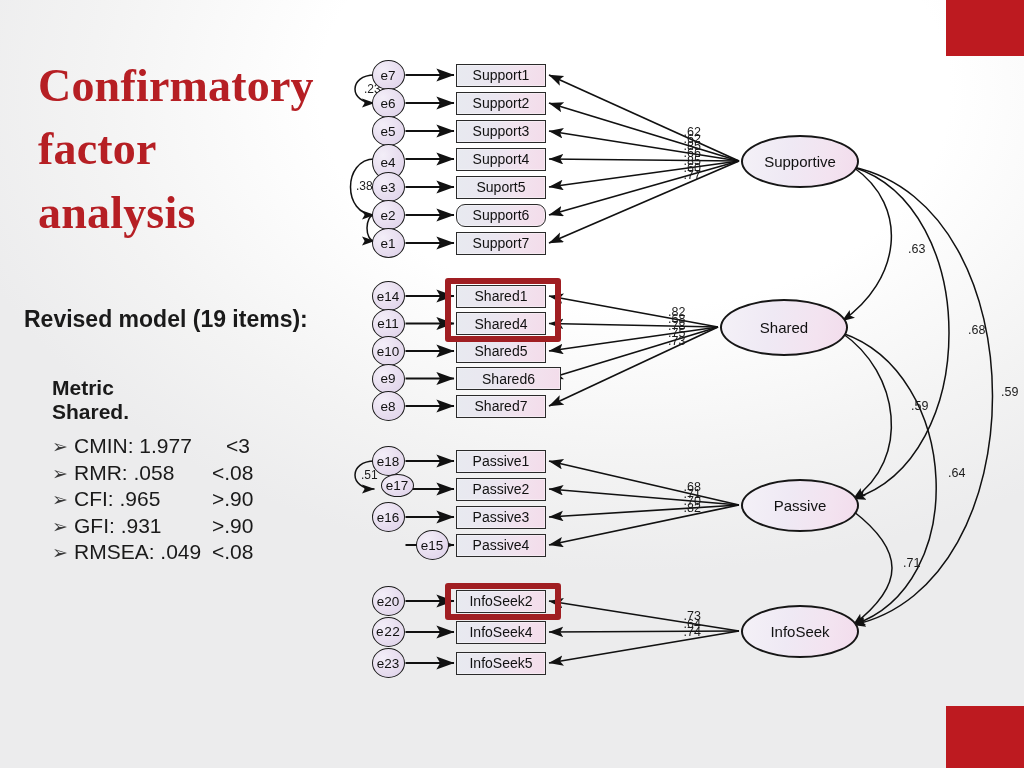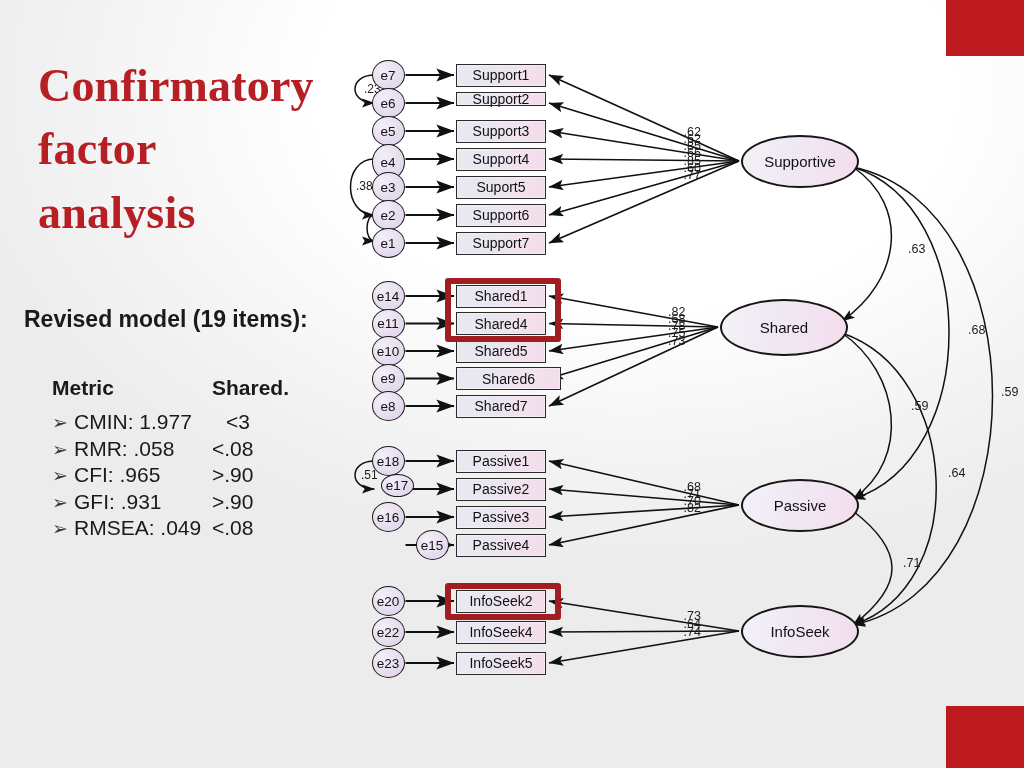--- a/index.html
+++ b/index.html
@@ -50,20 +50,21 @@
   #metric-table {
     position: absolute;
     left: 52px; top: 376px;
     font-size: 21px;
     color: #1a1a1a;
   }
   #metric-table .hdr {
     display: flex;
     font-weight: 700;
     margin-bottom: 10px;
+    flex-direction: column;
   }
   #metric-table .hdr .c1 { width: 160px; }
   #metric-table .row {
     display: flex;
     align-items: baseline;
     margin-bottom: 2.5px;
   }
   #metric-table .row .c1 { width: 160px; display: flex; align-items: baseline; }
   #metric-table .bullet {
     display: inline-block;
@@ -275,29 +276,29 @@
         <text x="948" y="477" class="lbl ">.64</text>
         <text x="903" y="567" class="lbl ">.71</text>
       </g>
   </svg>
 
   <div id="nodes-layer">
       <div class="node fac" style="left: 741px; top: 134.5px; width: 118px; height: 53px;">Supportive</div>
       <div class="node err" style="left: 371.5px; top: 60px; width: 33px; height: 30px;">e7</div>
       <div class="node obs" style="left: 456px; top: 63.5px; width: 90px; height: 23px;">Support1</div>
       <div class="node err" style="left: 371.5px; top: 88px; width: 33px; height: 30px;">e6</div>
-      <div class="node obs" style="left: 456px; top: 91.5px; width: 90px; height: 14px;">Support2</div>
+      <div class="node obs" style="left: 456px; top: 91.5px; width: 90px; height: 23px;">Support2</div>
       <div class="node err" style="left: 371.5px; top: 116px; width: 33px; height: 30px;">e5</div>
       <div class="node obs" style="left: 456px; top: 119.5px; width: 90px; height: 23px;">Support3</div>
       <div class="node err" style="left: 371.5px; top: 144px; width: 33px; height: 36px;">e4</div>
       <div class="node obs" style="left: 456px; top: 147.5px; width: 90px; height: 23px;">Support4</div>
       <div class="node err" style="left: 371.5px; top: 172px; width: 33px; height: 30px;">e3</div>
       <div class="node obs" style="left: 456px; top: 175.5px; width: 90px; height: 23px;">Suport5</div>
       <div class="node err" style="left: 371.5px; top: 200px; width: 33px; height: 30px;">e2</div>
-      <div class="node obs" style="left: 456px; top: 203.5px; width: 90px; height: 23px;">Support6</div>
+      <div class="node obs" style="left: 456px; top: 203.5px; width: 90px; height: 23px; border-radius: 9px;">Support6</div>
       <div class="node err" style="left: 371.5px; top: 228px; width: 33px; height: 30px;">e1</div>
       <div class="node obs" style="left: 456px; top: 231.5px; width: 90px; height: 23px;">Support7</div>
       <div class="node fac" style="left: 720px; top: 298.5px; width: 128px; height: 57px;">Shared</div>
       <div class="node err" style="left: 371.5px; top: 281px; width: 33px; height: 30px;">e14</div>
       <div class="node obs" style="left: 456px; top: 284.5px; width: 90px; height: 23px;">Shared1</div>
       <div class="node err" style="left: 371.5px; top: 308.5px; width: 33px; height: 30px;">e11</div>
       <div class="node obs" style="left: 456px; top: 312px; width: 90px; height: 23px;">Shared4</div>
       <div class="node err" style="left: 371.5px; top: 336px; width: 33px; height: 30px;">e10</div>
       <div class="node obs" style="left: 456px; top: 339.5px; width: 90px; height: 23px;">Shared5</div>
       <div class="node err" style="left: 371.5px; top: 363.5px; width: 33px; height: 30px;">e9</div>
@@ -310,19 +311,19 @@
       <div class="node obs" style="left: 456px; top: 449.5px; width: 90px; height: 23px;">Passive1</div>
       <div class="node err" style="left: 371.5px; top: 474px; width: 33px; height: 23px; margin-left: 9px;">e17</div>
       <div class="node obs" style="left: 456px; top: 477.5px; width: 90px; height: 23px;">Passive2</div>
       <div class="node err" style="left: 371.5px; top: 502px; width: 33px; height: 30px;">e16</div>
       <div class="node obs" style="left: 456px; top: 505.5px; width: 90px; height: 23px;">Passive3</div>
       <div class="node err" style="left: 371.5px; top: 530px; width: 33px; height: 30px; margin-left: 44px;">e15</div>
       <div class="node obs" style="left: 456px; top: 533.5px; width: 90px; height: 23px;">Passive4</div>
       <div class="node fac" style="left: 741px; top: 604.5px; width: 118px; height: 53px;">InfoSeek</div>
       <div class="node err" style="left: 371.5px; top: 586px; width: 33px; height: 30px;">e20</div>
       <div class="node obs" style="left: 456px; top: 589.5px; width: 90px; height: 23px;">InfoSeek2</div>
-      <div class="node err" style="left: 371.5px; top: 617px; width: 33px; height: 30px;">e22</div>
+      <div class="node err" style="left: 371.5px; top: 617px; width: 33px; height: 30px; font-family: Liberation Mono, monospace;">e22</div>
       <div class="node obs" style="left: 456px; top: 620.5px; width: 90px; height: 23px;">InfoSeek4</div>
       <div class="node err" style="left: 371.5px; top: 648px; width: 33px; height: 30px;">e23</div>
       <div class="node obs" style="left: 456px; top: 651.5px; width: 90px; height: 23px;">InfoSeek5</div>
       <div class="hl" style="left: 445px; top: 582.5px; width: 116px; height: 37px;"></div>
     </div>
 </div>
 
 </body></html>

